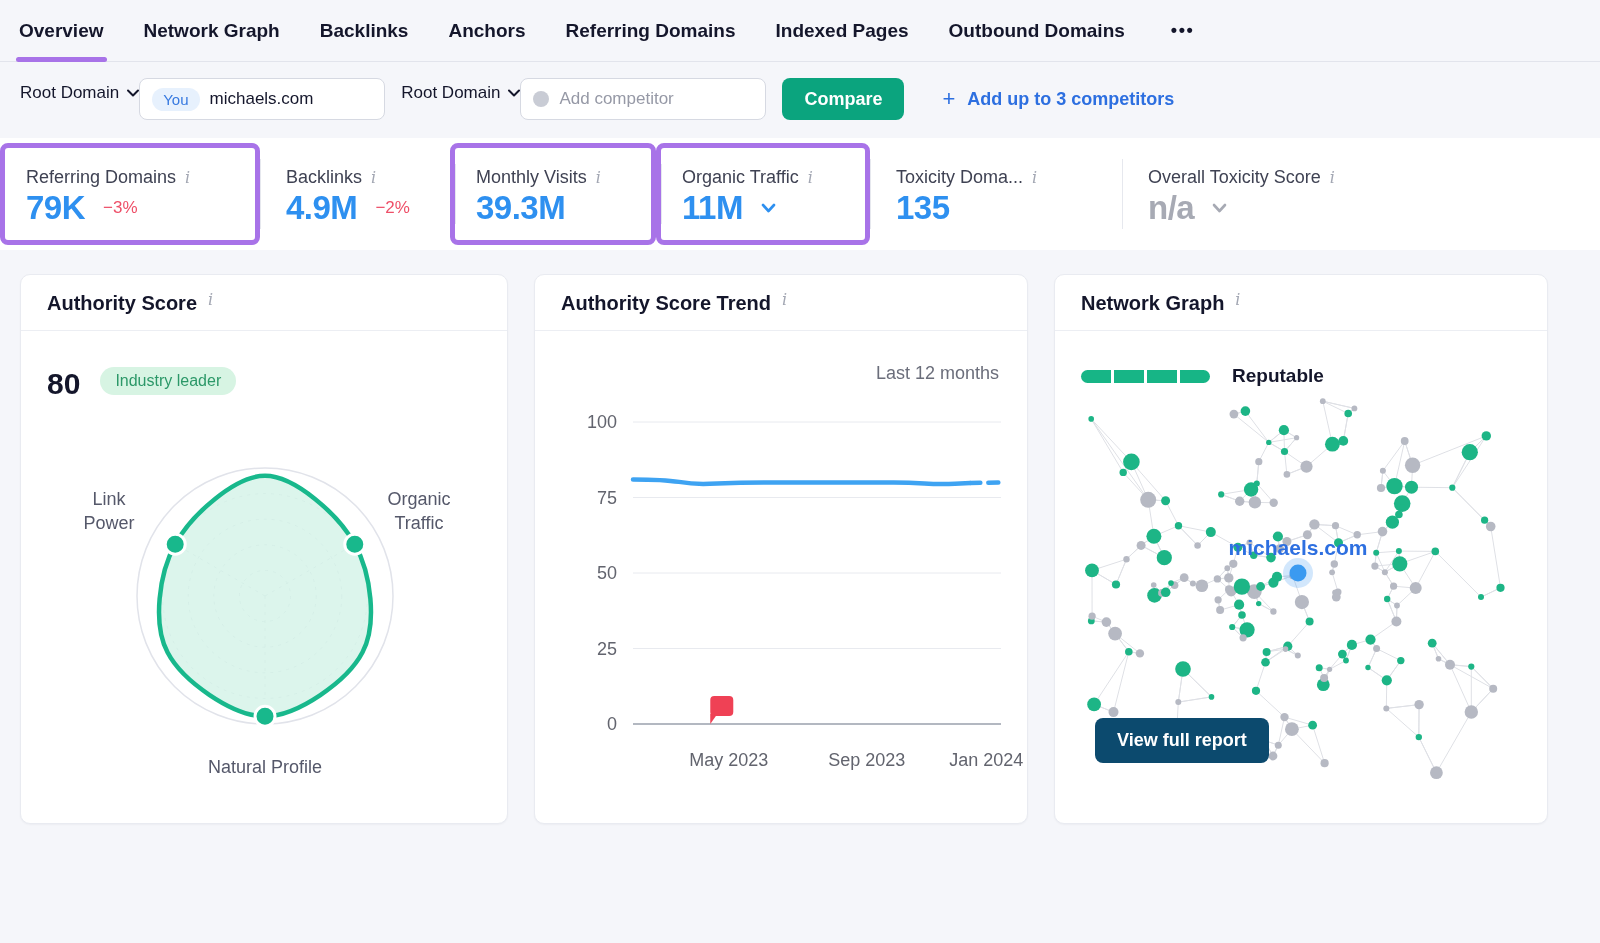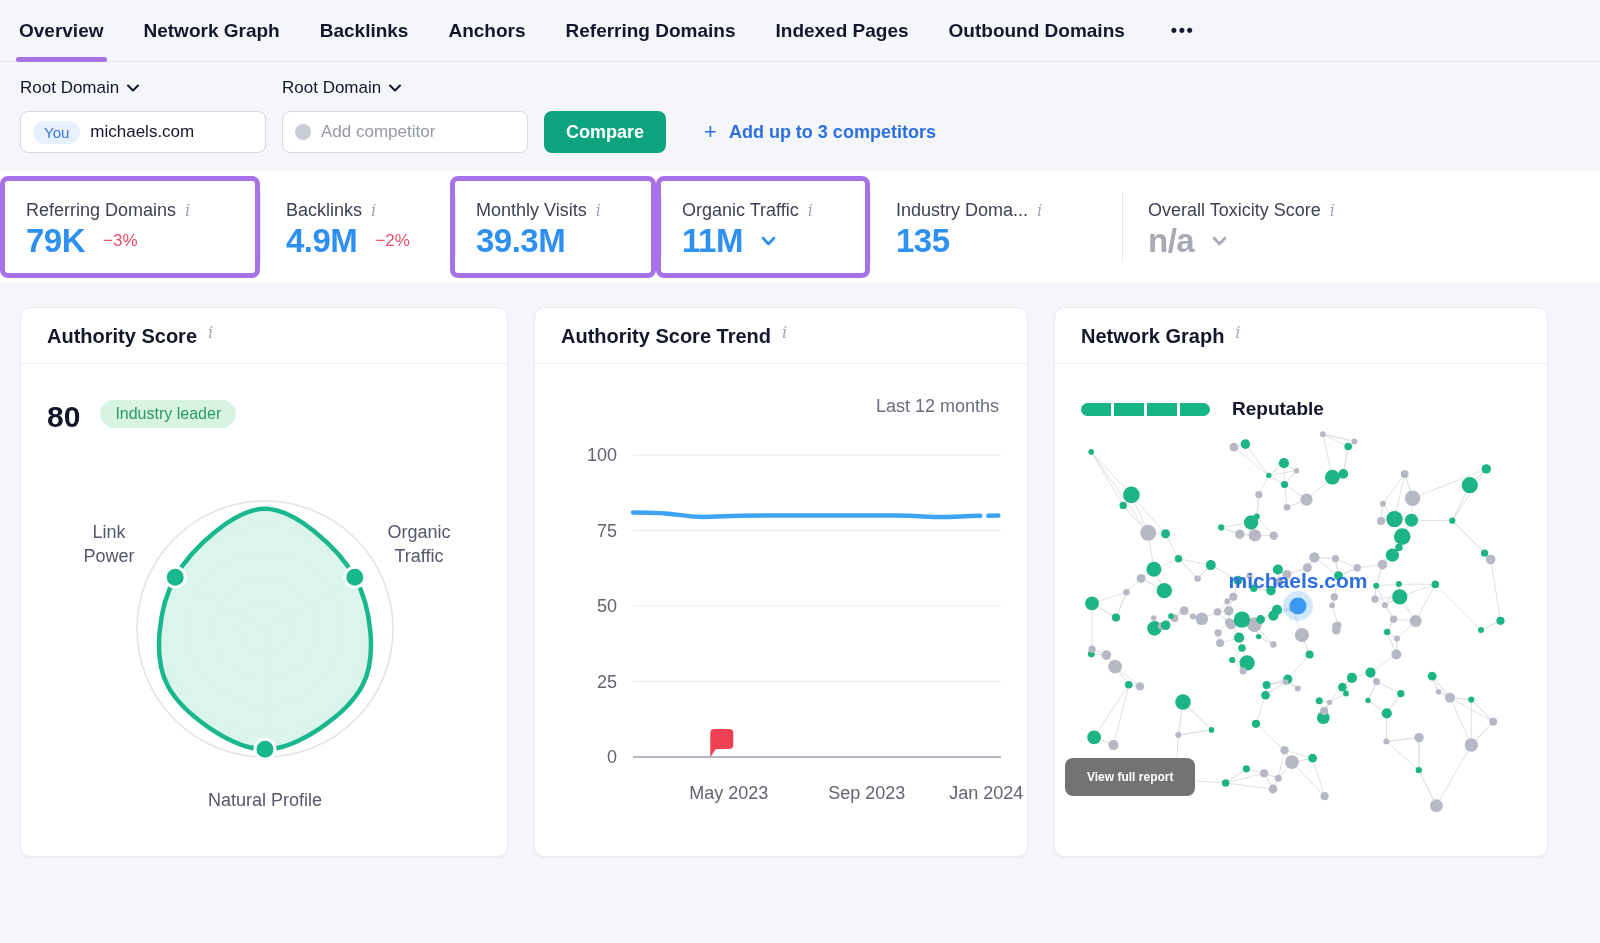--- a/index.html
+++ b/index.html
@@ -7,21 +7,21 @@
 
   
   .nav{display:flex;align-items:center;height:62px;padding:0 19px;border-bottom:1px solid #e2e4ec}
   .nav-tabs{display:flex;height:100%}
   .tab{position:relative;display:flex;align-items:center;height:100%;margin-right:40px;font-size:19px;font-weight:600;color:#14162b;cursor:pointer;white-space:nowrap}
   .tab.active::after{content:"";position:absolute;left:-3px;right:-3px;bottom:-1px;height:5px;border-radius:3px;background:#a873e8}
   .more{font-size:18px;font-weight:700;letter-spacing:1.5px;color:#14162b;cursor:pointer;padding:4px 6px}
 
   
   .filters{display:flex;align-items:flex-end;padding:16px 20px 0;gap:16px}
-  .field{display:flex;flex-direction:column}
+  .field{display:flex;flex-direction:row}
   .scope{display:flex;align-items:center;gap:8px;font-size:17px;font-weight:500;color:#14162b;margin-bottom:13px;cursor:pointer}
   .chev{width:12px;height:8px}
   .d-input{display:flex;align-items:center;gap:10px;width:246px;height:42px;background:#fff;border:1px solid #d6d9e2;border-radius:8px;padding:0 12px}
   .you{background:#e7f1fd;color:#3779e0;font-size:15px;padding:3px 11px;border-radius:12px}
   .domain{font-size:17px;color:#14162b}
   .dot{width:16px;height:16px;border-radius:50%;background:#c9ccd5;flex:none}
   .d-input input{border:none;outline:none;background:transparent;font:inherit;font-size:17px;color:#14162b;width:100%}
   .d-input input::placeholder{color:#9699a6}
   .compare{height:42px;padding:0 22px;border:none;border-radius:8px;background:#0ba47e;color:#fff;font-family:inherit;font-size:18px;font-weight:700;cursor:pointer}
   .addlink{display:flex;align-items:center;gap:12px;margin:0 0 10px 22px;color:#2d6fe0;font-size:18px;font-weight:600;cursor:pointer}
@@ -53,21 +53,21 @@
 
   .range{margin:12px 2px 2px;text-align:right;font-size:18px;color:#6b6e7b}
 
   .legend{display:flex;align-items:center;margin-top:14px}
   .segbar{display:flex;gap:3px}
   .seg{width:30px;height:13px;background:#17b586}
   .seg:first-child{border-radius:7px 0 0 7px}
   .seg:last-child{border-radius:0 7px 7px 0}
   .leg-label{margin-left:22px;font-size:19px;font-weight:700;color:#14162b}
 
-  .viewbtn{position:absolute;left:10px;bottom:22px;border:none;border-radius:8px;background:#737373;color:#fff;font-family:inherit;font-size:12px;font-weight:700;padding:12px 22px;cursor:pointer}
+  .viewbtn{position:absolute;left:40px;bottom:22px;border:none;border-radius:8px;background:#0c4a6e;color:#fff;font-family:inherit;font-size:18px;font-weight:700;padding:12px 22px;cursor:pointer}
   svg{display:block;overflow:visible}
 </style>
 </head>
 <body>
 
 <nav class="nav">
   <div class="nav-tabs" id="nav-tabs">
       <div class="tab active">Overview</div>
       <div class="tab">Network Graph</div>
       <div class="tab">Backlinks</div>
@@ -151,21 +151,21 @@
       </div>
       <div class="m-valrow">
         <span class="m-val">11M</span>
         <svg width="15" height="10" viewBox="0 0 15 10" style="align-self: center;">
           <path d="M2 2 L7.5 8 L13 2" fill="none" stroke="#2e90f0" stroke-width="2.6" stroke-linecap="round" stroke-linejoin="round"></path>
         </svg>
       </div>
     </div>
     <div class="metric" style="width: 252px;">
       <div class="m-label">
-        <span>Industry Doma...</span>
+        <span>Toxicity Doma...</span>
         <span class="info">i</span>
       </div>
       <div class="m-valrow">
         <span class="m-val">135</span>
       </div>
     </div>
     <div class="metric" style="width: 380px;">
       <div class="m-label">
         <span>Overall Toxicity Score</span>
         <span class="info">i</span>

